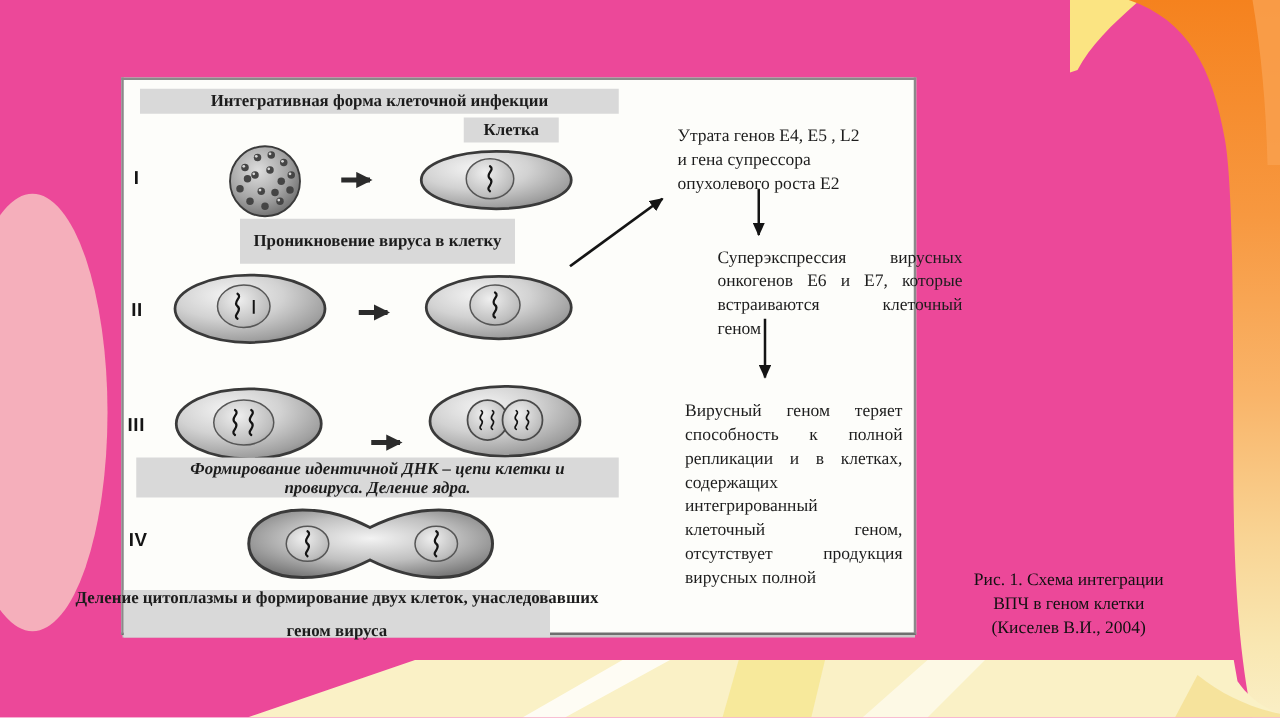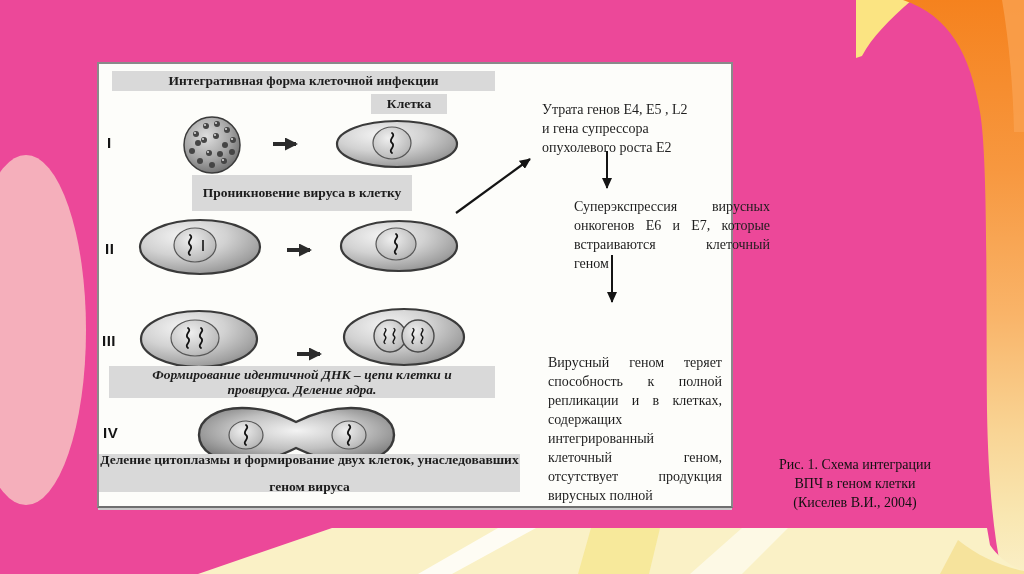--- a/index.html
+++ b/index.html
@@ -14,32 +14,32 @@
 
   .band{position:absolute;background:#d9d9d9;display:flex;flex-direction:column;
         justify-content:center;align-items:center;font-weight:bold;font-size:13.5px;color:#1c1c1c;}
   .band .bl{line-height:15.5px;white-space:nowrap;text-align:center;}
   .b-header{left:13px;top:7px;width:383px;height:20px;}
   .b-virus {left:31px;top:30px;width:180px;height:20px;}
   .b-cell  {left:272px;top:30px;width:76px;height:20px;}
   .b-s1    {left:93px;top:111px;width:220px;height:36px;align-items:center;}
   .b-s2    {left:0px;top:214px;width:400px;height:21px;}
   .b-s3    {left:10px;top:302px;width:386px;height:32px;font-style:italic;}
-  .b-s4    {left:0px;top:390px;width:421px;height:38px;gap:12px;}
+  .b-s4    {left:0px;top:408px;width:341px;height:38px;gap:12px;}
 
   .numeral{position:absolute;font-family:"Liberation Sans",sans-serif;font-weight:bold;
            font-size:15px;color:#141414;letter-spacing:0.5px;}
   .n1{left:8px;top:70px;} .n2{left:6px;top:176px;} .n3{left:3px;top:268px;text-align:center;} .n4{left:4px;top:360px;}
 
   .note{position:absolute;font-size:14px;line-height:19px;color:#1d1d1d;}
   .note .nl{white-space:normal;}
   .note .j{text-align:justify;text-align-last:justify;}
   .note1{left:443px;top:36px;width:172px;}
   .note2{left:427px;top:133px;width:196px;margin-left:48px;}
-  .note3{left:449px;top:256px;width:174px;margin-top:33px;}
+  .note3{left:449px;top:256px;width:174px;}
 
   .caption{position:absolute;left:764px;top:455px;width:182px;text-align:center;
            font-size:14px;line-height:19px;color:#111;}
 </style>
 </head>
 <body>
 
 <div class="slide">
 
   <svg class="bg" viewBox="0 0 1024 574" aria-hidden="true">

